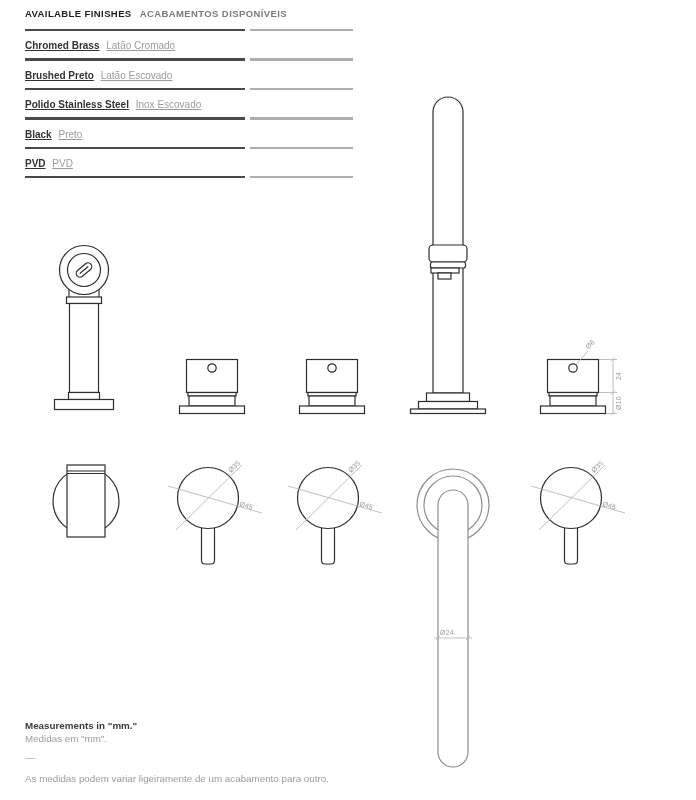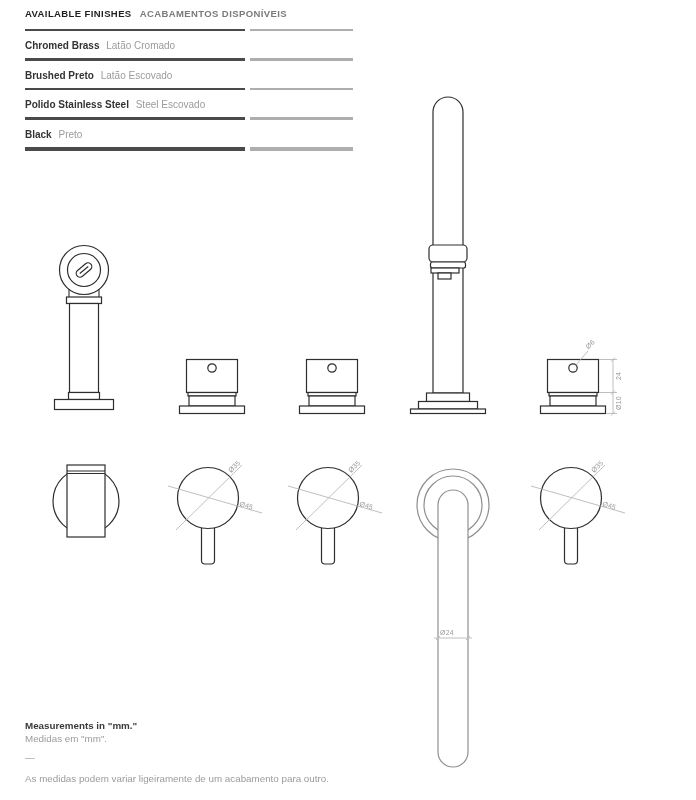--- a/index.html
+++ b/index.html
@@ -12,22 +12,22 @@
   .page{position:relative;width:688px;height:800px;background:#fff;}
 
   
   .finishes{position:absolute;left:25px;top:6px;width:328px;}
   .fin-head{padding:2px 0 10px 0;font-size:9.5px;letter-spacing:.4px;}
   .t-en{font-weight:bold;color:var(--text-dark);}
   .t-pt{font-weight:600;color:#7a7a7a;margin-left:5px;}
   .rule{height:1.6px;width:100%;
     background:linear-gradient(to right,var(--rule-dark) 0 67%,transparent 67% 68.6%,var(--rule-light) 68.6% 100%);}
   .fin-row{padding:9px 0 7px 0;font-size:10px;height:27.2px;}
-  .f-en{font-weight:bold;color:#333;}
-  .f-pt{color:var(--text-gray);margin-left:4px;}
+  .f-en{font-weight:bold;color:#333;text-decoration:underline;}
+  .f-pt{color:var(--text-gray);margin-left:4px;text-decoration:underline;}
 
   
   svg.fig{position:absolute;overflow:visible;}
   .fig-spray-front{left:45px;top:240px;}
   .fig-handle-side-1{left:172px;top:358px;}
   .fig-handle-side-2{left:292px;top:358px;}
   .fig-spout-front{left:403px;top:90px;}
   .fig-handle-dims{left:528px;top:332px;}
   .fig-spray-top{left:46px;top:460px;}
   .fig-handle-top-1{left:163px;top:455px;}
@@ -69,32 +69,36 @@
     <div class="rule"></div>
 
     <div class="fin-row">
       <span class="f-en">Brushed Preto</span>
       <span class="f-pt">Latão Escovado</span>
     </div>
     <div class="rule"></div>
 
     <div class="fin-row">
       <span class="f-en">Polido Stainless Steel</span>
-      <span class="f-pt">Steel Escovado</span>
+      <span class="f-pt">Inox Escovado</span>
     </div>
     <div class="rule"></div>
 
     <div class="rule"></div>
 
     <div class="fin-row">
       <span class="f-en">Black</span>
       <span class="f-pt">Preto</span>
     </div>
     <div class="rule"></div>
 
+    <div class="fin-row">
+      <span class="f-en">PVD</span>
+      <span class="f-pt">PVD</span>
+    </div>
     <div class="rule"></div>
   </section>
 
   <svg class="fig fig-spray-front" width="80" height="180" viewBox="0 0 80 180">
     <circle class="ink" cx="39" cy="30" r="24.5"></circle>
     <circle class="ink" cx="39" cy="30" r="16.5"></circle>
     <g transform="rotate(-40 39 30)">
       <rect class="ink" x="30" y="26.2" width="18" height="7.6" rx="3.8"></rect>
       <line class="ink-l" x1="33.5" y1="30" x2="44.5" y2="30"></line>
     </g>

